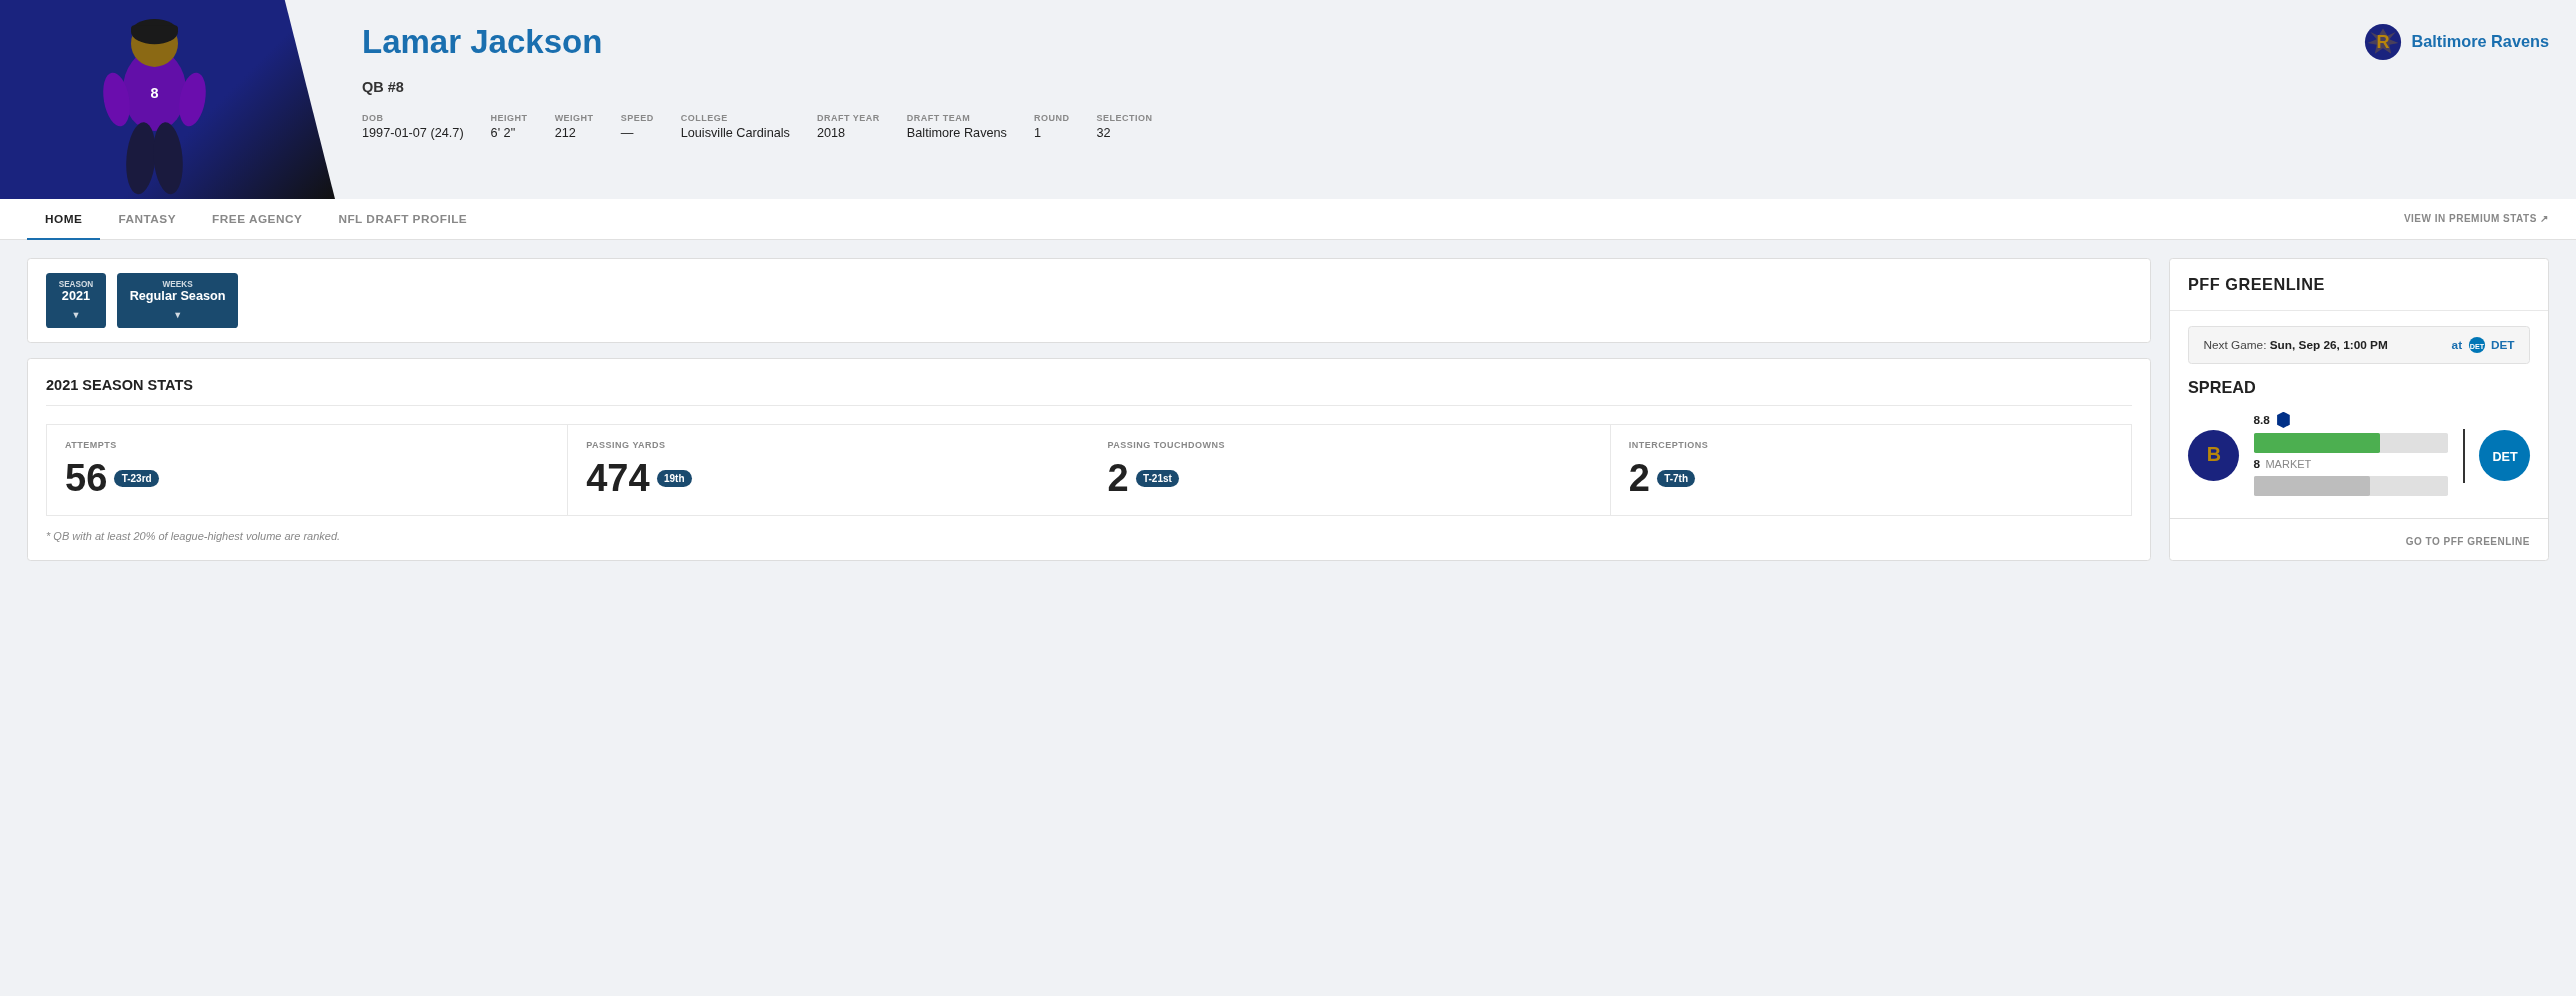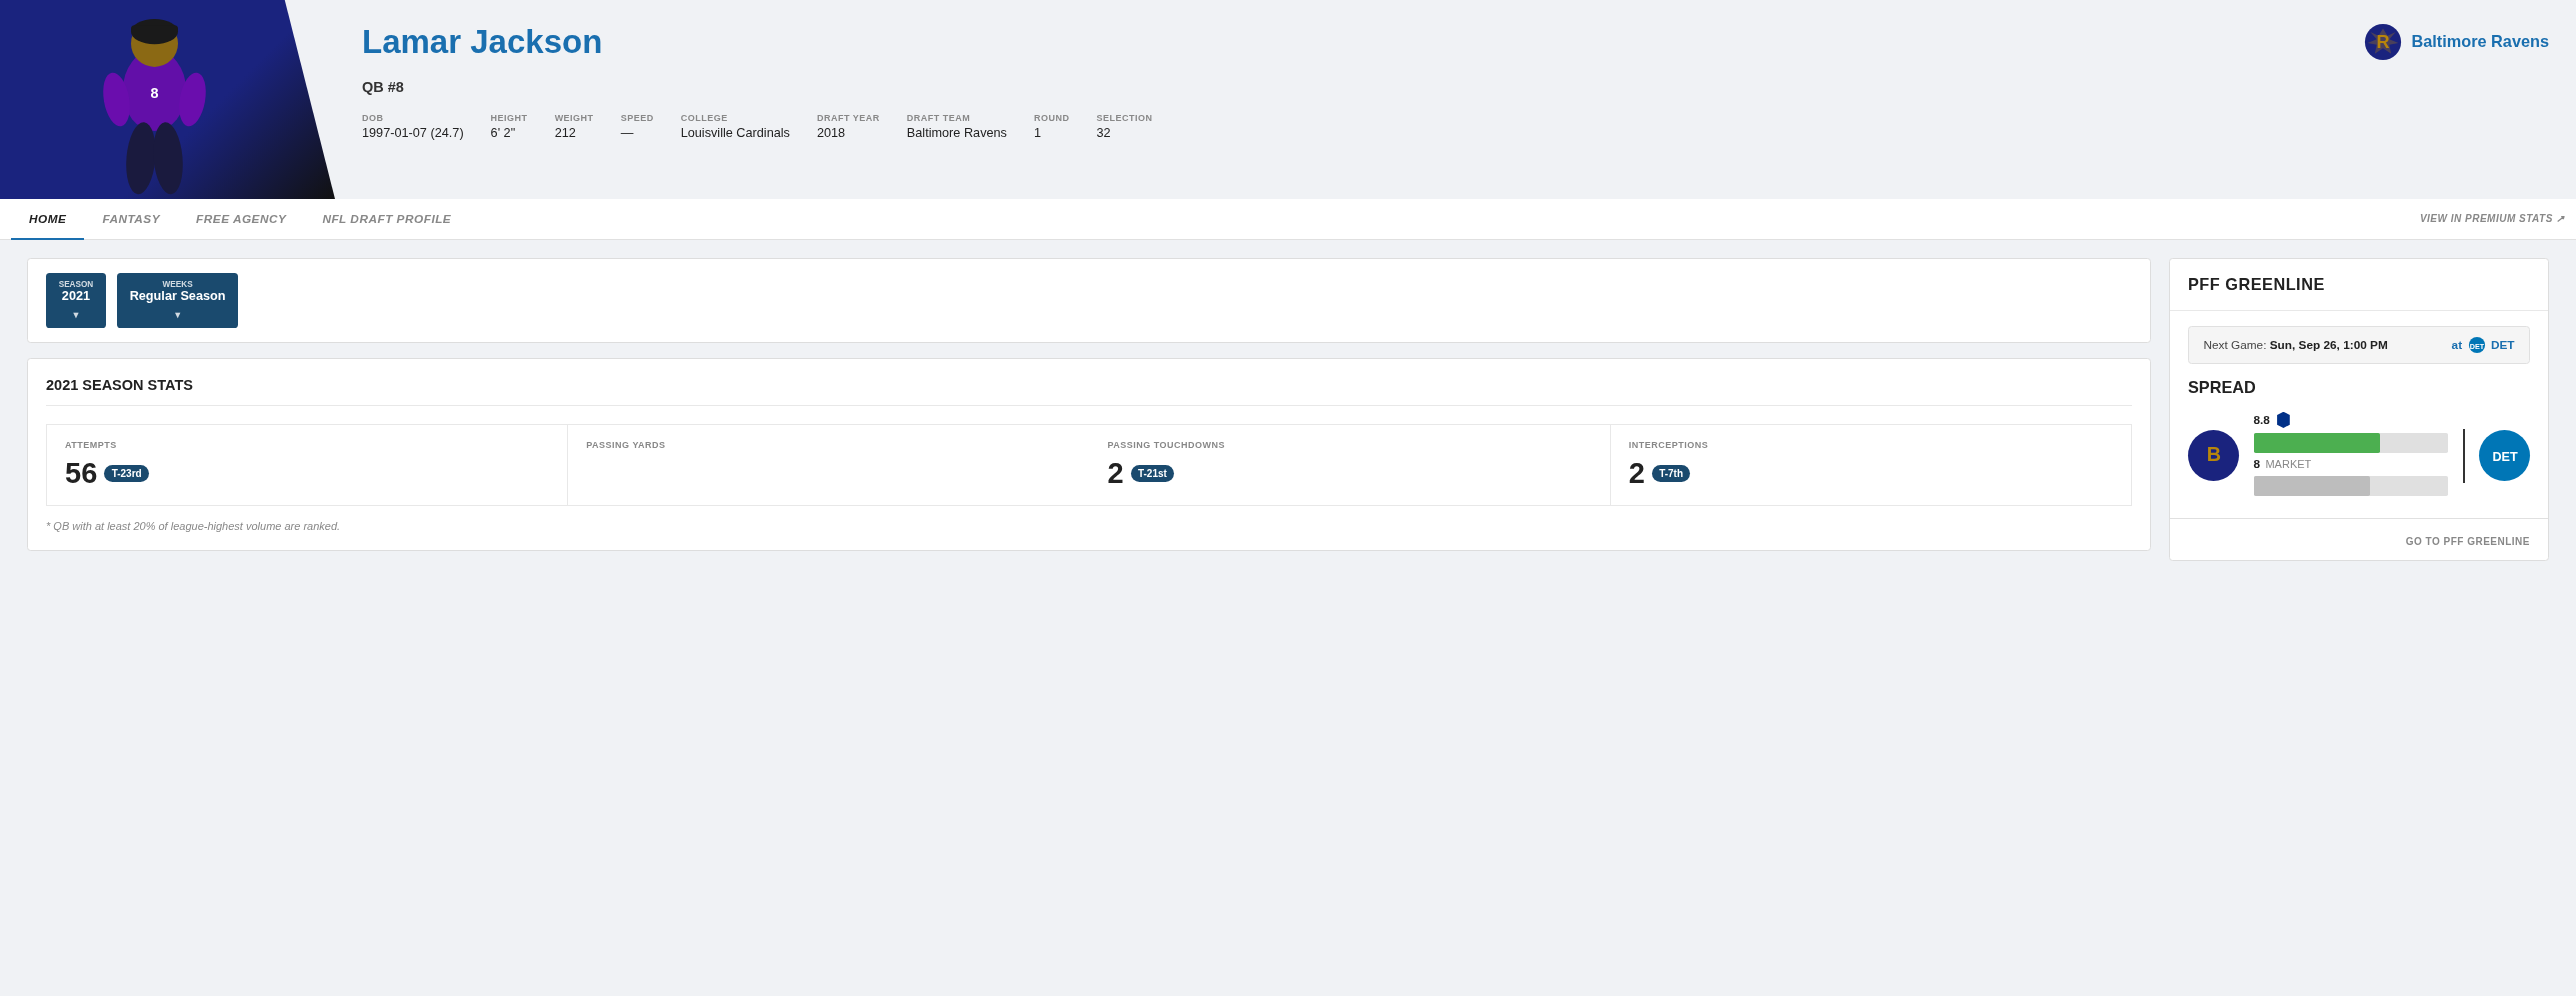--- a/index.html
+++ b/index.html
@@ -113,23 +113,22 @@
       color: #1a6faf;
       text-decoration: none;
     }
 
     
     .nav-tabs {
       background: #fff;
       border-bottom: 1.8px solid #e0e0e0;
       display: flex;
       align-items: center;
-      padding: 0 11px;
+      padding: 0 27px;
       justify-content: space-between;
-      font-style: italic;
     }
 
     .nav-tabs-left {
       display: flex;
       gap: 0;
     }
 
     .nav-tab {
       padding: 12.7px 18px;
       font-size: 11.8px;
@@ -256,21 +255,21 @@
       text-transform: uppercase;
     }
 
     .stat-value-row {
       display: flex;
       align-items: center;
       gap: 7.2px;
     }
 
     .stat-value {
-      font-size: 29px;
+      font-size: 38px;
       font-weight: 700;
       color: #222;
     }
 
     .rank-badge {
       background: #1a4a6e;
       color: #fff;
       font-size: 10px;
       font-weight: 700;
       padding: 2.7px 7.2px;
@@ -559,20 +558,24 @@
       <div class="stats-grid">
         <div class="stat-cell">
           <div class="stat-label">ATTEMPTS</div>
           <div class="stat-value-row">
             <span class="stat-value">56</span>
             <span class="rank-badge">T-23rd</span>
           </div>
         </div>
         <div class="stat-cell">
           <div class="stat-label">PASSING YARDS</div>
+          <div class="stat-value-row">
+            <span class="stat-value">474</span>
+            <span class="rank-badge">19th</span>
+          </div>
         </div>
         <div class="stat-cell">
           <div class="stat-label">PASSING TOUCHDOWNS</div>
           <div class="stat-value-row">
             <span class="stat-value">2</span>
             <span class="rank-badge">T-21st</span>
           </div>
         </div>
         <div class="stat-cell">
           <div class="stat-label">INTERCEPTIONS</div>

